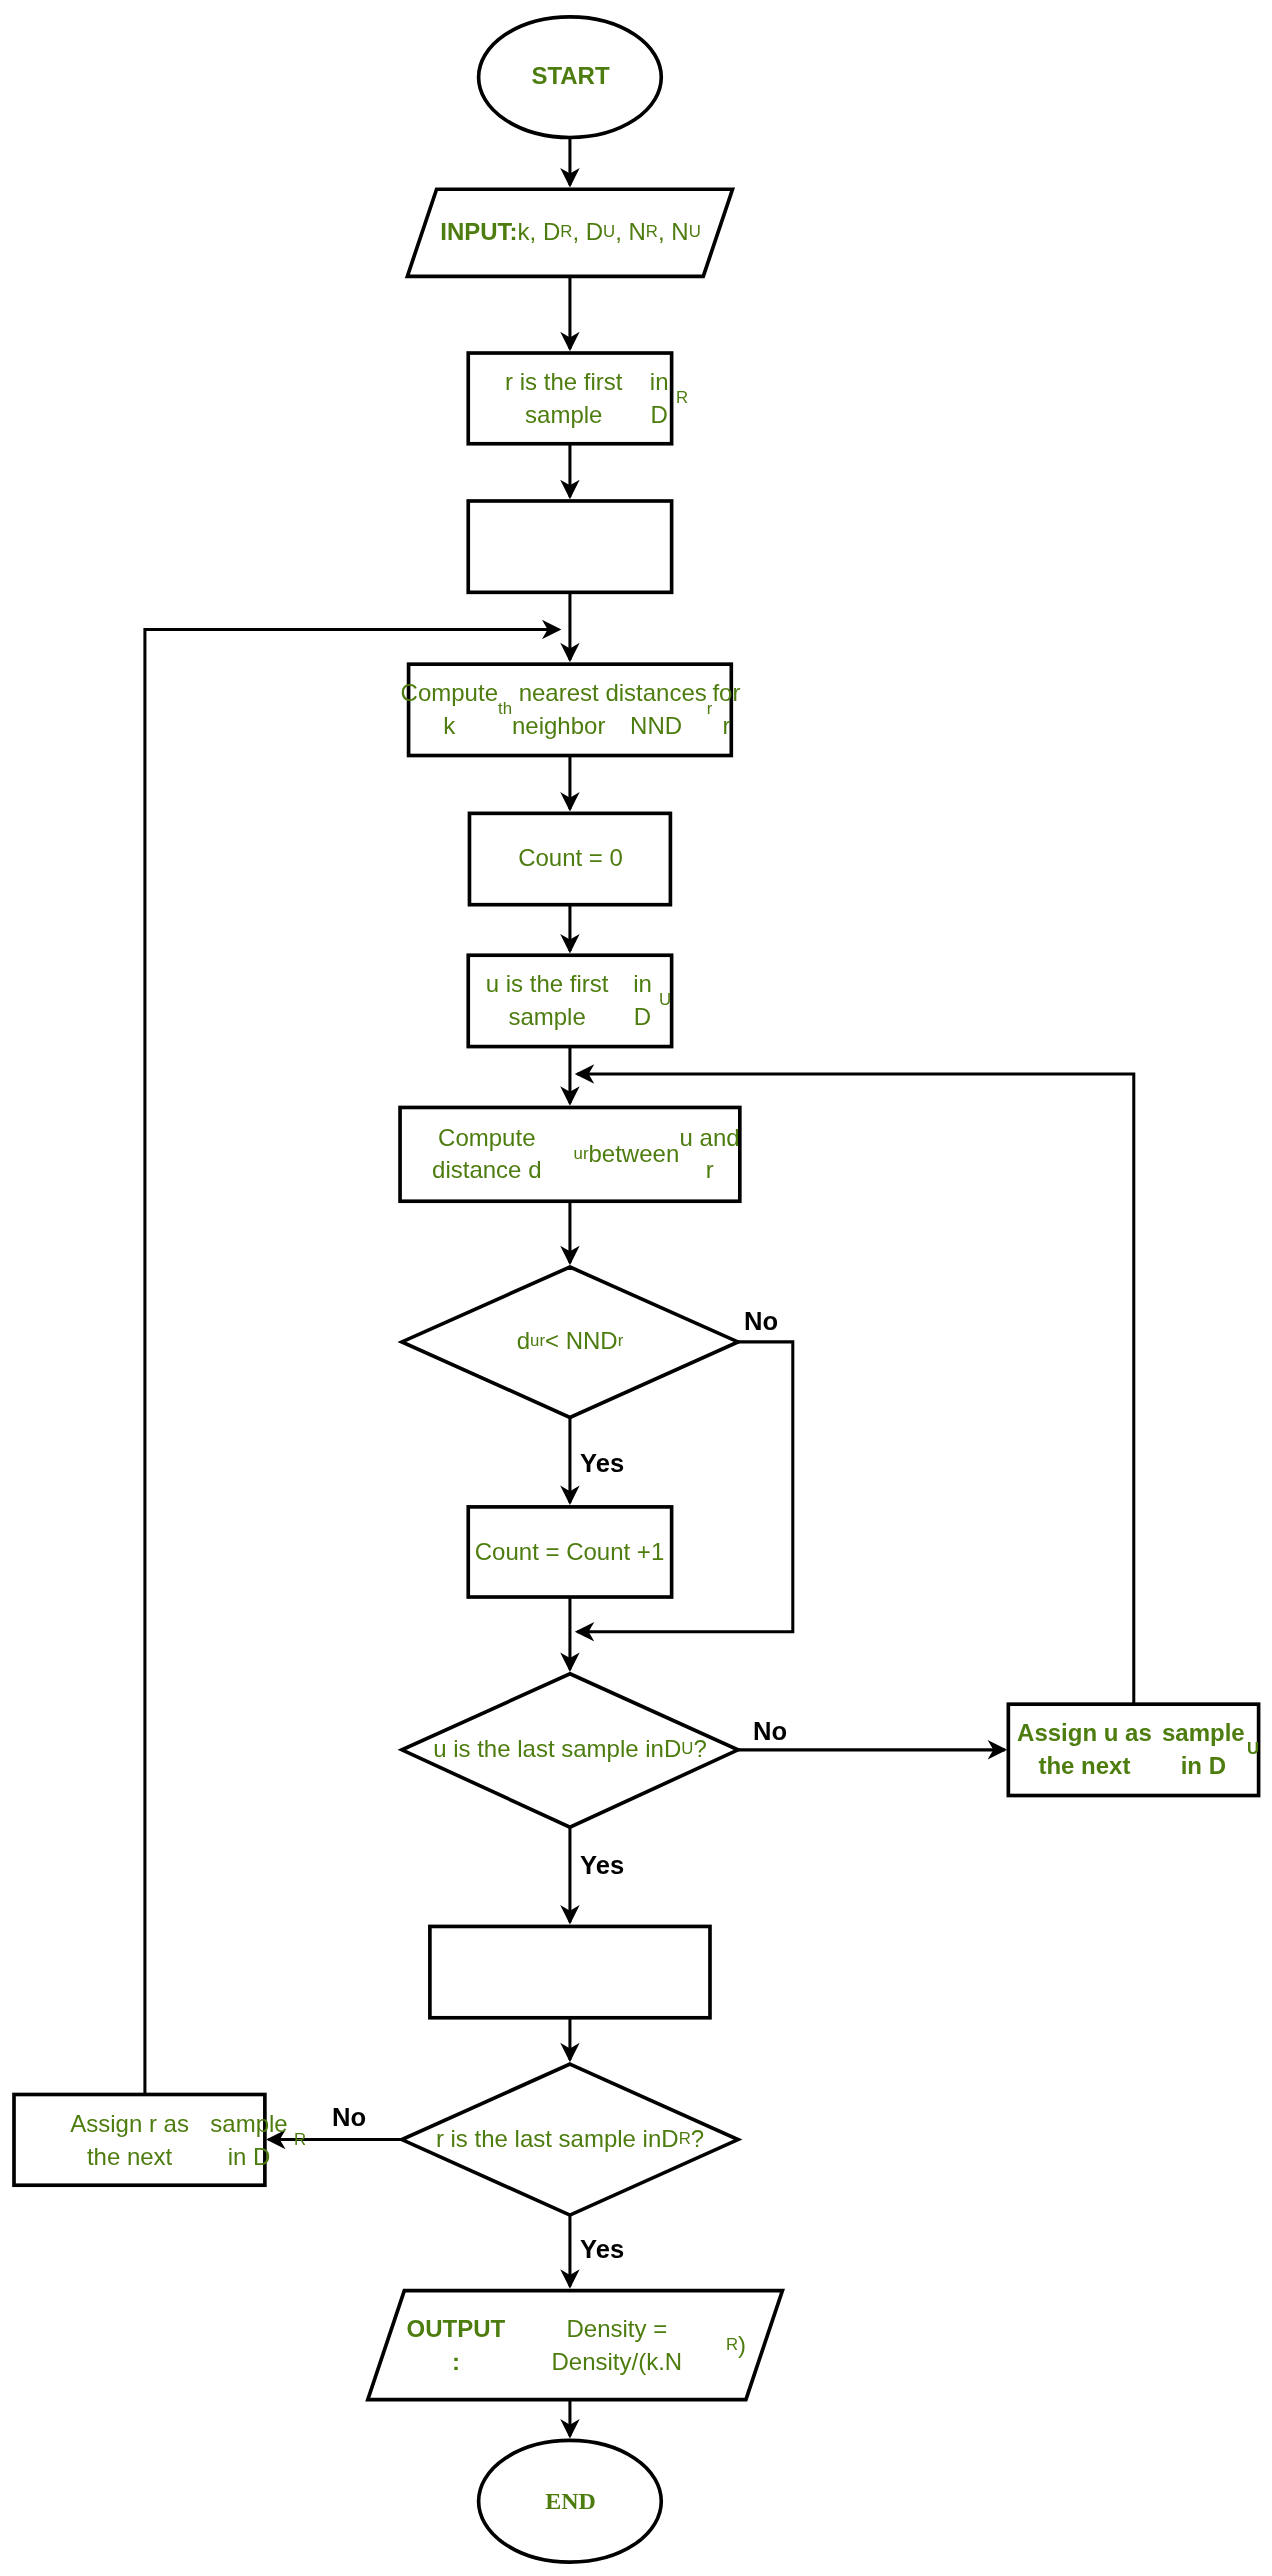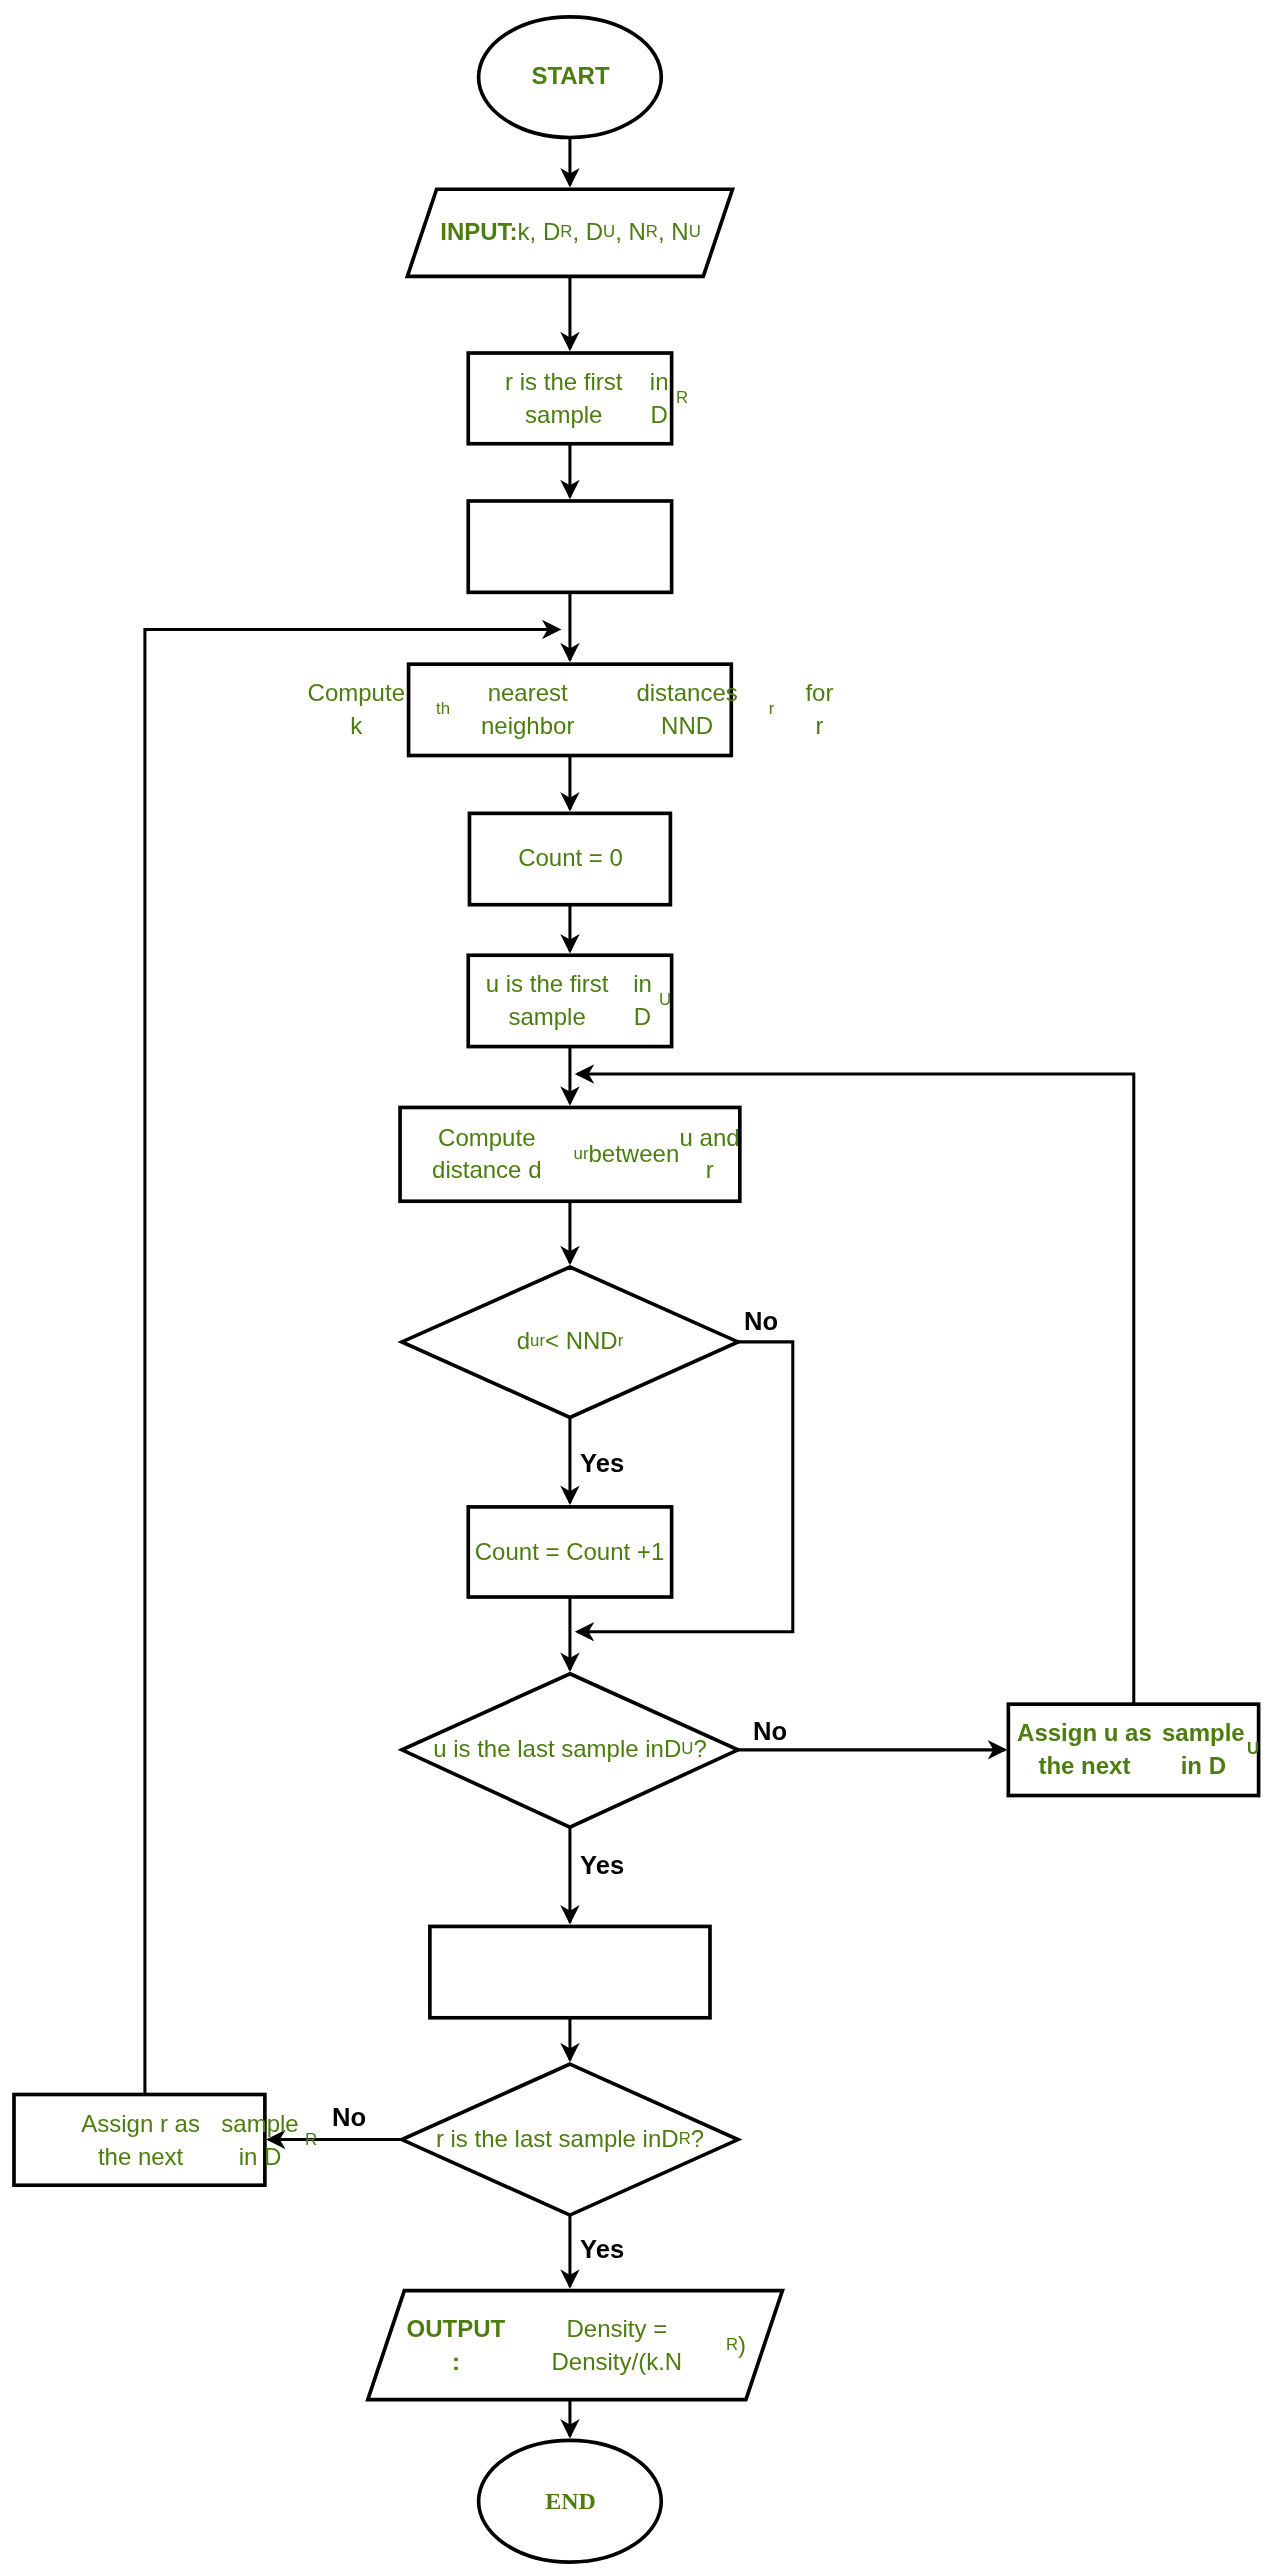--- a/index.html
+++ b/index.html
@@ -32,31 +32,31 @@
   }
   .b{font-weight:bold;}
   .sub{font-size:70%;vertical-align:-22%;}
   .sup{font-size:70%;vertical-align:38%;}
 
   
   .lbl-start{left:479px;top:46px;width:183px;height:61px;font-weight:bold;}
   .lbl-input{left:408px;top:189px;width:325px;height:87px;}
   .lbl-r-first{left:468px;top:353px;width:203px;height:91px;padding-left:17px;}
   .lbl-density-zero{left:468px;top:501px;width:203px;height:91px;}
-  .lbl-compute-knn{left:409px;top:664px;width:323px;height:91px;gap:31px;}
+  .lbl-compute-knn{left:409px;top:664px;width:323px;height:91px;}
   .lbl-count-zero{left:470px;top:813px;width:201px;height:91px;}
   .lbl-u-first{left:468px;top:955px;width:203px;height:91px;}
   .lbl-compute-distance{left:400px;top:1107px;width:340px;height:94px;}
   .lbl-check-distance{left:402px;top:1311px;width:336px;height:61px;}
   .lbl-increment-count{left:468px;top:1507px;width:203px;height:90px;}
   .lbl-check-u-last{left:420px;top:1704px;width:300px;height:91px;}
   .lbl-assign-next-u{left:1009px;top:1704px;width:250px;height:91px;font-weight:bold;}
   .lbl-accumulate-density{left:430px;top:1927px;width:280px;height:91px;}
   .lbl-check-r-last{left:420px;top:2094px;width:300px;height:91px;}
-  .lbl-assign-next-r{left:19px;top:2095px;width:251px;height:91px;padding-left:47px;}
+  .lbl-assign-next-r{left:8px;top:2095px;width:251px;height:91px;padding-left:47px;}
   .lbl-output{left:404px;top:2291px;width:342px;height:109px;}
   .lbl-end{left:479px;top:2471px;width:183px;height:61px;font-weight:bold;font-family:Liberation Serif, serif;}
 
   
   .elbl-dist-no{left:744px;top:1307px;}
   .elbl-dist-yes{left:580px;top:1449px;}
   .elbl-ulast-no{left:753px;top:1717px;}
   .elbl-ulast-yes{left:580px;top:1851px;}
   .elbl-rlast-no{left:332px;top:2103px;}
   .elbl-rlast-yes{left:580px;top:2235px;}

